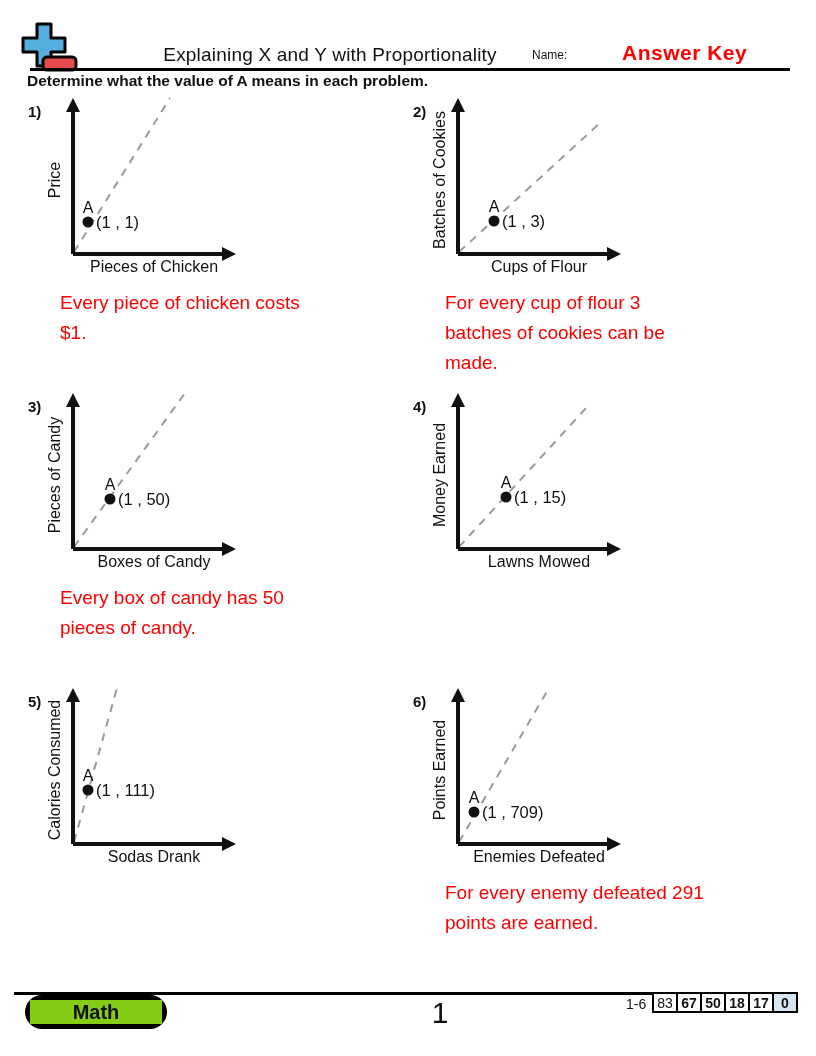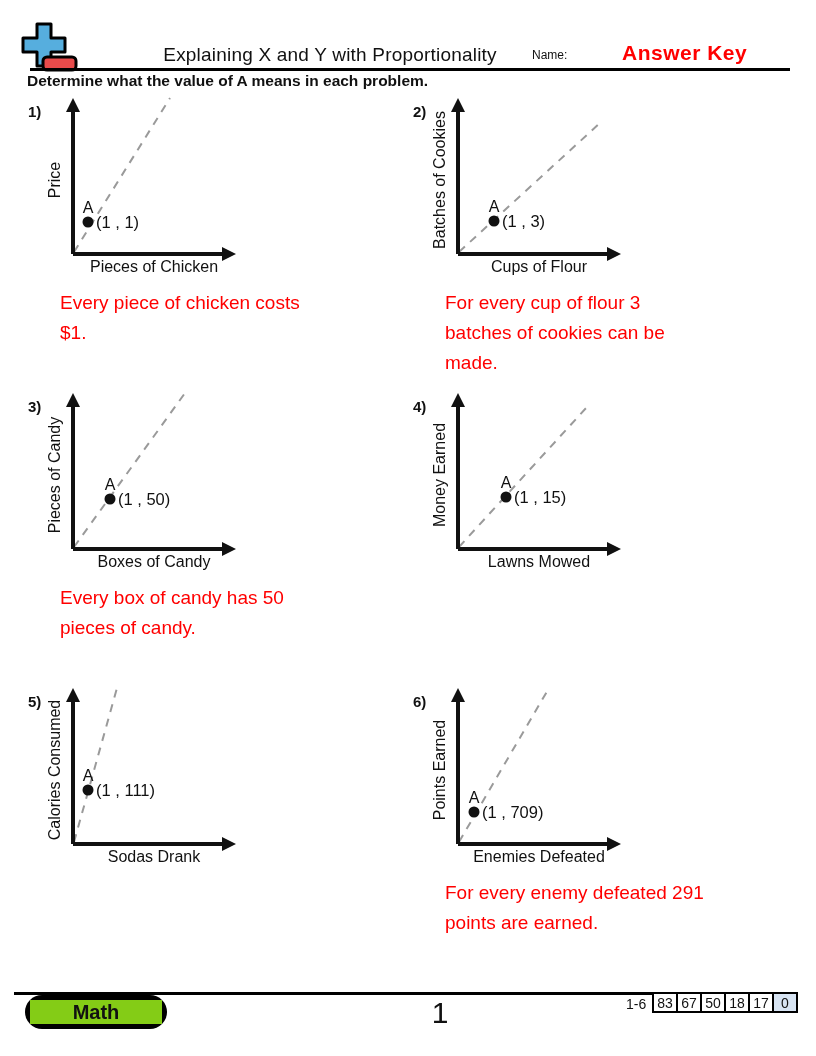--- a/index.html
+++ b/index.html
@@ -39,21 +39,21 @@
     background:#000;border-radius:17px;}
   .math-badge .inner{position:absolute;left:5px;top:5px;right:5px;bottom:5px;
     background:#84cc16;border-radius:0;display:flex;align-items:center;justify-content:center;
     font-size:20px;font-weight:bold;}
   .website{position:absolute;left:174px;top:1006px;font-size:16.5px;}
   .pagenum{position:absolute;left:400px;top:996px;width:80px;text-align:center;font-size:30px;}
   .score-label{position:absolute;left:626px;top:996px;font-size:14px;}
   .score-table{position:absolute;left:652px;top:992px;display:flex;}
   .score-cell{box-sizing:border-box;width:26px;height:21px;border:2px solid #000;background:#fff;
     display:flex;align-items:center;justify-content:center;font-size:14px;}
-  .score-cell + .score-cell{margin-left:-2px;}
+  .score-cell + .score-cell{margin-left:-2px;font-weight:bold;}
   .score-cell.last{background:var(--score-blue);}
 </style>
 </head>
 <body>
 
 <div class="page">
 
   <svg class="logo" width="62" height="52" viewBox="0 0 62 52">
     <path d="M16 3 h14 v14 h14 v14 h-14 v14 h-14 v-14 H2 V17 h14 z" fill="var(--logo-blue)" stroke="#000" stroke-width="3" stroke-linejoin="round"></path>
     <rect x="22" y="36" width="33" height="13" rx="4" fill="var(--logo-red)" stroke="#000" stroke-width="3"></rect>

